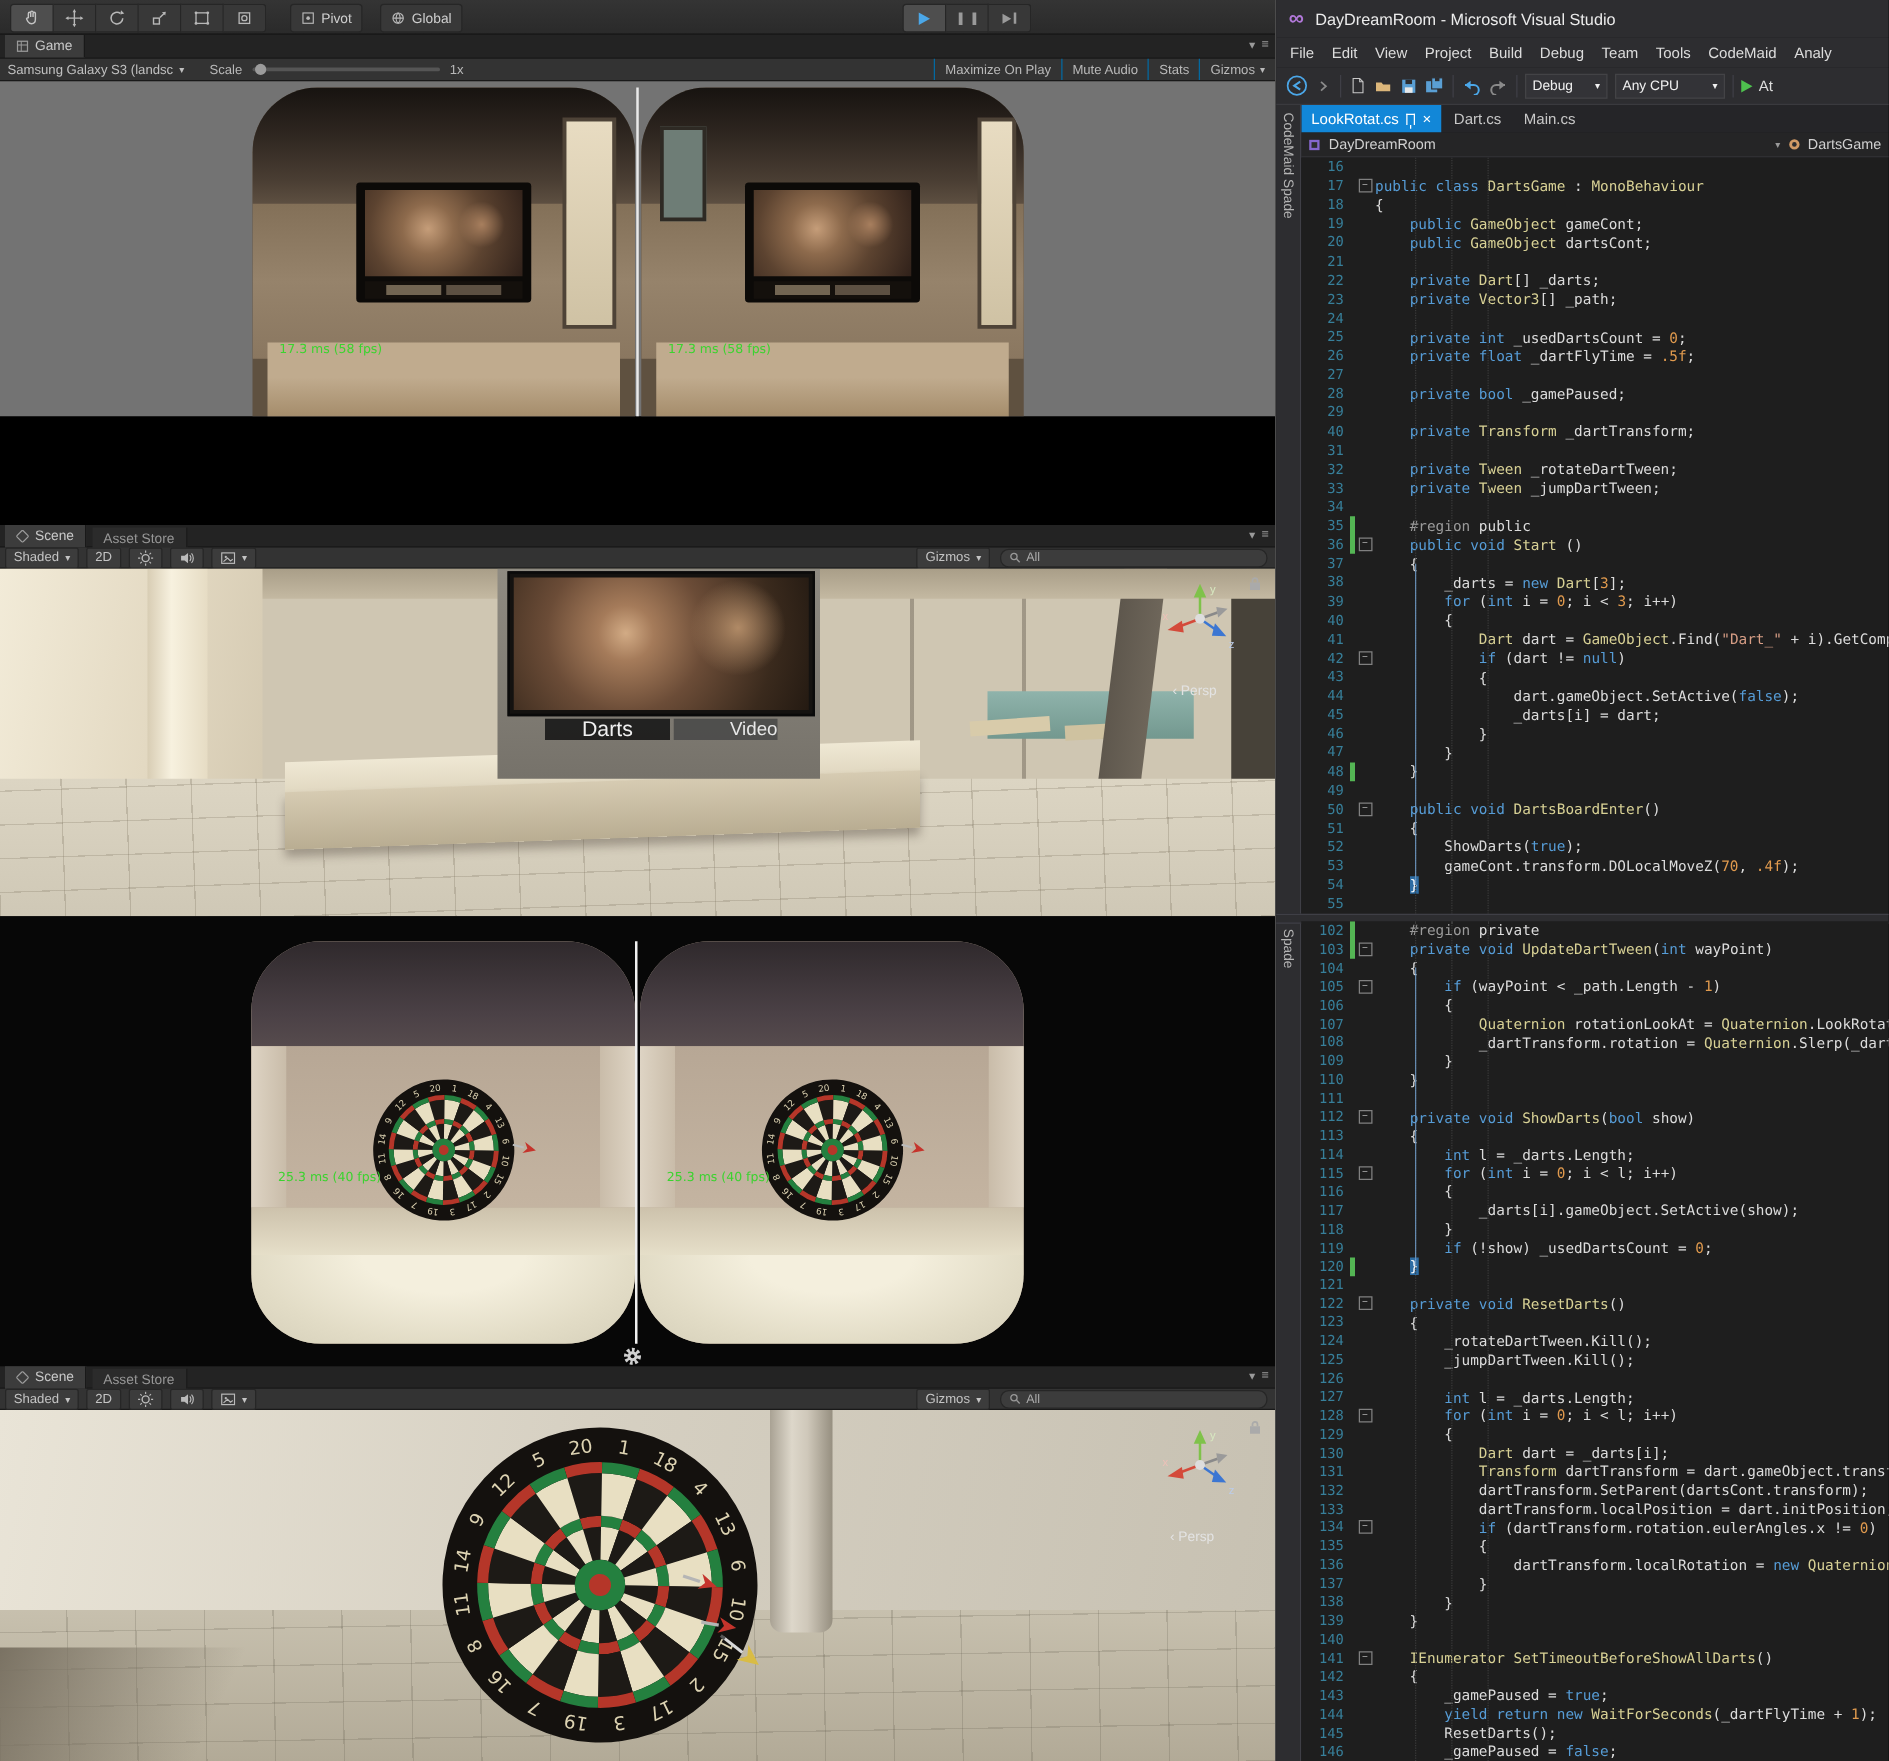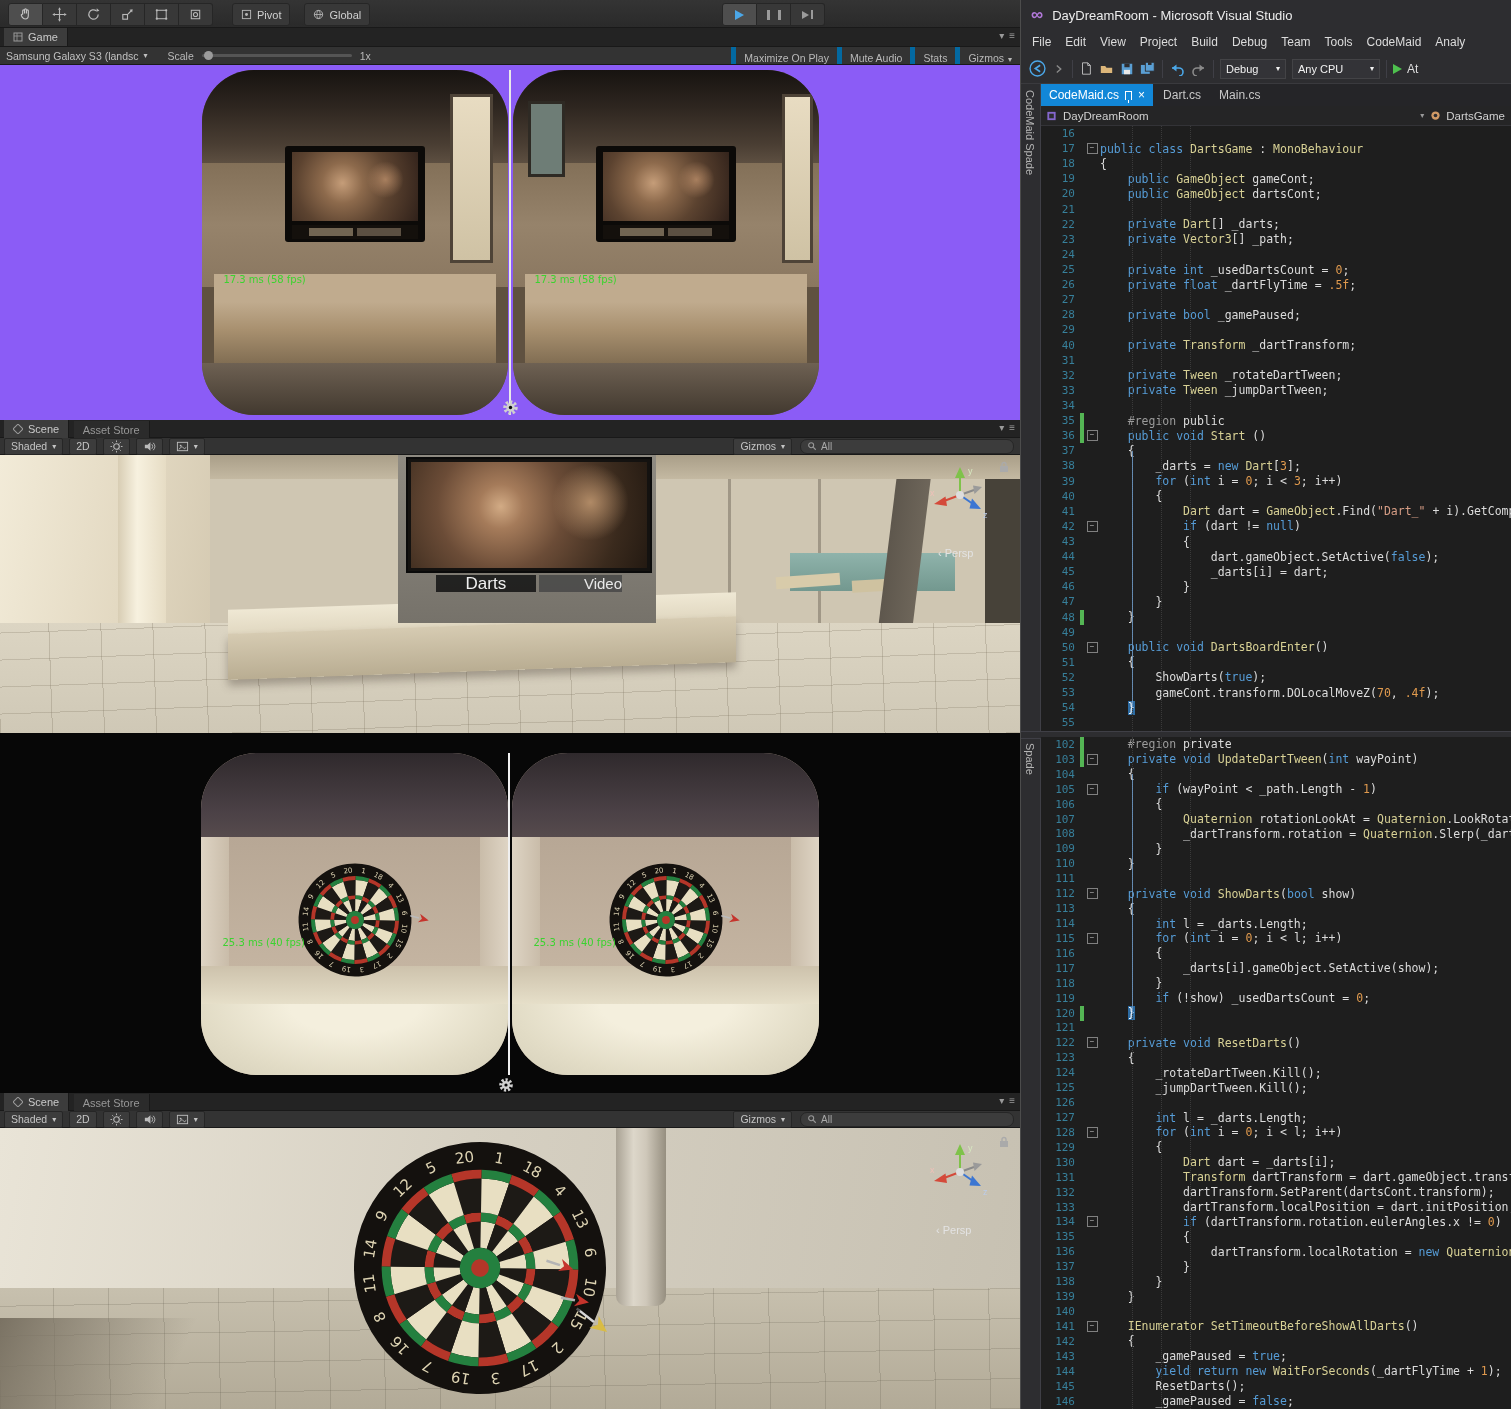--- a/index.html
+++ b/index.html
@@ -13,22 +13,22 @@
         border:1px solid #262626;border-left:none;cursor:default}
   .ubtn:first-child{border-left:1px solid #262626;border-radius:3px 0 0 3px}
   .ubtn:last-child{border-radius:0 3px 3px 0}
   .ubtn.active{background:#4e4e4e}
   .upill{display:flex;align-items:center;gap:5px;height:21px;padding:0 8px;background:#383838;
          border:1px solid #262626;border-radius:3px;font-size:11px;color:#cfcfcf}
   .utab{display:inline-flex;align-items:center;gap:5px;height:18px;padding:0 9px;background:#3c3c3c;
         color:#c9c9c9;font-size:11px;border-right:1px solid #191919}
   .utab.inactive{background:#2b2b2b;color:#979797}
   .tabicons{position:absolute;right:5px;top:2px;font-size:10px;color:#9a9a9a;display:flex;gap:5px}
-  .gbar-item{font-size:10.5px;color:#b9b9b9;padding:0 8px;border-left:5px solid #0369a1;height:100%;
-             display:flex;align-items:flex-end;gap:4px}
+  .gbar-item{font-size:10.5px;color:#b9b9b9;padding:0 8px;border-left:1px solid #0369a1;height:100%;
+             display:flex;align-items:center;gap:4px}
   .scene-btn{display:flex;align-items:center;gap:5px;height:15px;padding:0 6px;background:#3c3c3c;
              border:1px solid #262626;border-radius:2px;font-size:10.5px;color:#c4c4c4}
   .playtri{width:0;height:0;border-top:5px solid transparent;border-bottom:5px solid transparent;border-left:9px solid #4ba7e8}
   .pausebars{width:8px;height:10px;border-left:3px solid #9a9a9a;border-right:3px solid #9a9a9a}
   .steptri{width:0;height:0;border-top:4px solid transparent;border-bottom:4px solid transparent;border-left:7px solid #9a9a9a;margin-right:2px}
   .stepbar{width:2px;height:9px;background:#9a9a9a}
   .fps{position:absolute;font-size:10px;color:#3bd32f;font-family:"DejaVu Sans",sans-serif;white-space:nowrap}
   .eye{position:absolute;overflow:hidden;background:#5f5140}
   .persp{display:flex;align-items:center;gap:3px;font-size:11px;color:#e3e3e3}
   
@@ -179,21 +179,21 @@
         <span class="gbar-item">
             <span>Stats</span>
           </span>
         <span class="gbar-item">
           <span>Gizmos</span>
           <span style="font-size:8px">▾</span>
         </span>
       </div>
     </div>
 
-    <div class="abs" style="left:0;top:65px;width:1020px;height:355px;background:#8b5cf6;overflow:hidden">
+    <div class="abs" style="left:0;top:65px;width:1020px;height:268px;background:#737373;overflow:hidden">
 
       <div class="eye" style="left:202px;top:5px;width:306px;height:345px;border-radius:52px">
         <div class="abs" style="left:0;top:0;width:100%;height:27%;background:linear-gradient(180deg,#171310,#2e2620 40%,#4a3e33 80%,#5d4f41)"></div>
         <div class="abs" style="left:0;top:27%;width:100%;height:36%;background:linear-gradient(180deg,#837058,#96836b 50%,#8a7760)"></div>
         <div class="abs" style="right:5%;top:7%;width:14%;height:49%;background:linear-gradient(180deg,#e8dcc2,#cfc2a4);border:3px solid #4e4337;box-sizing:border-box"></div>
         <div class="abs" style="left:27%;top:22%;width:46%;height:28%;background:#0c0a08;border-radius:3px">
           <div class="abs" style="left:5%;right:5%;top:6%;bottom:22%;background:radial-gradient(circle at 74% 40%, #a87f5e 0%, rgba(168,127,94,0) 18%),radial-gradient(circle at 40% 45%, #c59d79 0%, #8d6a4c 24%, #5c4330 55%, #30211a 100%)"></div>
           <div class="abs" style="left:5%;right:5%;bottom:4%;height:14%;background:#14100c;display:flex;gap:5%;padding:2% 12%;box-sizing:border-box">
             <i style="flex:1;background:#8a7a64;opacity:.8"></i>
             <i style="flex:1;background:#6e6050;opacity:.8"></i>
@@ -885,21 +885,21 @@
       </div>
       <span style="width:1px;height:18px;background:#3f3f46"></span>
       <div style="display:flex;align-items:center;gap:5px">
         <span style="width:0;height:0;border-top:5px solid transparent;border-bottom:5px solid transparent;border-left:9px solid #4ec04e"></span>
         <span style="font-size:12px;color:#ddd">At</span>
       </div>
     </div>
 
     <div class="vs-row" style="top:84px;left:20px;width:471px;height:22px;background:#252528;display:flex;align-items:flex-end" id="vs-tabs">
         <div class="vs-tab active">
-          <span>CodeMaid.cs</span>
+          <span>LookRotat.cs</span>
           <span class="pin"></span>
           <span style="font-size: 12px;">×</span>
         </div>
         <div class="vs-tab">
           <span>Dart.cs</span>
         </div>
         <div class="vs-tab">
           <span>Main.cs</span>
         </div>
       </div>

